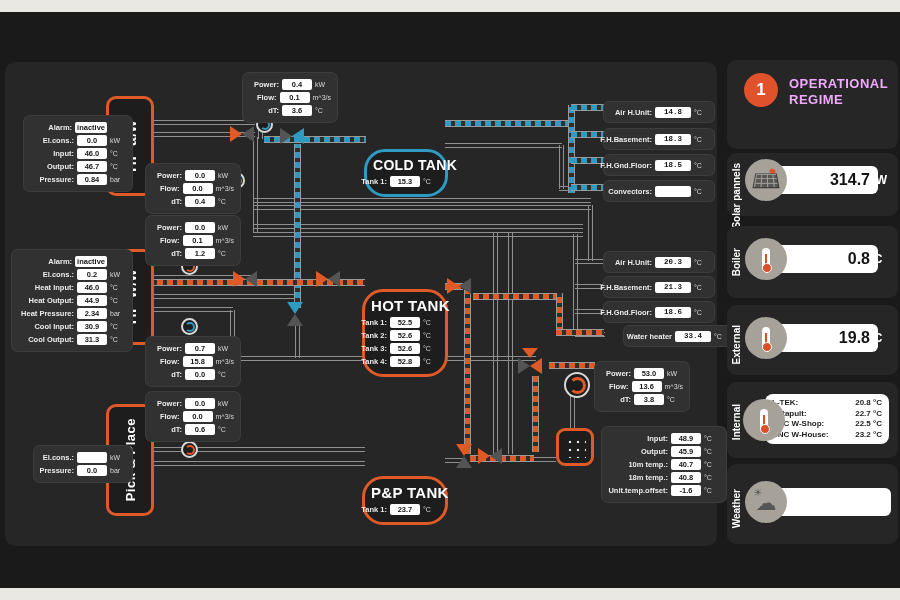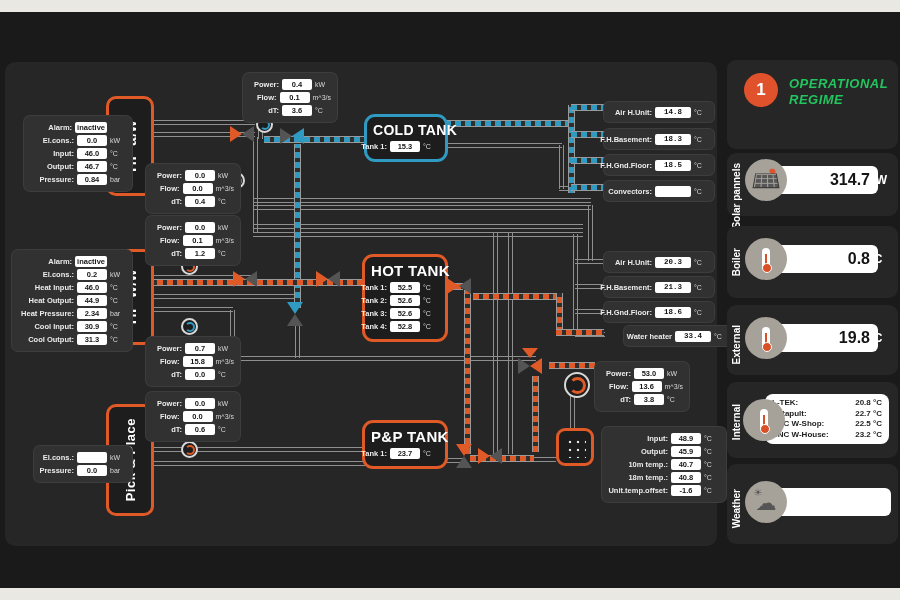--- a/index.html
+++ b/index.html
@@ -43,34 +43,34 @@
   
   .infobox{position:absolute;background:#313131;border-radius:6px;padding:4px 6px;box-shadow:0 0 0 1px #3d3d3d;}
   .irow{display:flex;align-items:center;justify-content:flex-end;gap:3px;margin:2px 0;}
   .ilbl{color:#ececec;font-size:7.5px;font-weight:bold;white-space:nowrap;}
   .ival{background:#fff;color:#141414;font-size:7.5px;font-weight:bold;min-width:26px;height:9px;line-height:9px;text-align:center;padding:1px 2px;border-radius:2px;white-space:nowrap;}
   .iunit{color:#d8d8d8;font-size:7px;min-width:16px;text-align:left;white-space:nowrap;}
 
   .hpblock{position:absolute;background:#1d1d1d;border:3px solid #e05a28;border-radius:10px;display:flex;align-items:center;justify-content:center;}
   .hpblock span{writing-mode:vertical-rl;transform:rotate(180deg);color:#fff;font-weight:bold;font-size:15px;letter-spacing:.5px;white-space:nowrap;}
 
-  .tank{position:absolute;background:#1d1d1d;border:3px solid #e05a28;border-radius:11px;padding:5px 6px;box-sizing:border-box;}
+  .tank{position:absolute;background:#1d1d1d;border:3px solid #e05a28;border-radius:21px;padding:5px 6px;box-sizing:border-box;margin-top:35px;}
   .tank.blue{border-color:#2f9ac2;}
   .tank h3{margin:0 0 3px;color:#fff;font-size:14px;text-align:center;letter-spacing:.3px;white-space:nowrap;}
 
   .srow{position:absolute;width:110px;height:20px;background:#313131;border-radius:5px;display:flex;align-items:center;justify-content:flex-end;gap:3px;padding:0 4px;box-sizing:border-box;box-shadow:0 0 0 1px #3d3d3d;}
   .srow .ival{min-width:32px;font-family:Liberation Mono, monospace;}
 
   
   .rlabel{position:absolute;left:4px;writing-mode:vertical-rl;transform:rotate(180deg);color:#fff;font-weight:bold;font-size:10px;white-space:nowrap;}
   .gcircle{position:absolute;width:42px;height:42px;border-radius:50%;background:#a6a29a;display:flex;align-items:center;justify-content:center;z-index:2;}
   .vfield{position:absolute;background:#fff;border-radius:6px;display:flex;align-items:center;justify-content:flex-end;padding:0 8px;font-weight:bold;color:#141414;font-size:16px;z-index:1;}
   .vunit{position:absolute;color:#fff;font-weight:bold;font-size:12px;}
   .badge{position:absolute;width:34px;height:34px;border-radius:50%;background:#e0522b;color:#fff;font-weight:bold;font-size:17px;display:flex;align-items:center;justify-content:center;}
-  .rtitle{position:absolute;color:#22c55e;font-weight:bold;font-size:13px;letter-spacing:.5px;line-height:1.2;font-style:italic;}
+  .rtitle{position:absolute;color:#f0abfc;font-weight:bold;font-size:13px;letter-spacing:.5px;line-height:1.2;}
   .dd{position:absolute;background:#fff;border-radius:2px;height:14px;display:flex;align-items:center;justify-content:space-between;padding:0 5px;font-size:8px;color:#222;cursor:pointer;}
   .intbox{position:absolute;background:#fff;border-radius:8px;padding:4px 7px;z-index:1;}
   .introw{display:flex;justify-content:space-between;gap:6px;font-size:8px;color:#1c1c1c;line-height:10.5px;}
   .introw .l{font-weight:bold;}
   .introw .v{font-weight:bold;}
 
   .thermo{width:8px;height:22px;background:#fff;border-radius:4px;position:relative;}
   .thermo::before{content:"";position:absolute;left:2.5px;bottom:4px;width:2.5px;height:12px;background:#d94f26;}
   .thermo::after{content:"";position:absolute;left:0;bottom:-3px;width:8px;height:8px;background:#d94f26;border-radius:50%;border:1px solid #fff;}
   .solar{width:22px;height:14px;position:relative;background-color:#575757;background-image:linear-gradient(90deg,#a6a29a 1px,transparent 1px),linear-gradient(#a6a29a 1px,transparent 1px);background-size:6px 5px;transform:perspective(30px) rotateX(25deg);border:1px solid #3a3a3a;}
@@ -217,21 +217,21 @@
       <span class="ival">52.6</span>
       <span class="iunit">°C</span>
     </div>
   <div class="irow">
       <span class="ilbl">Tank 4:</span>
       <span class="ival">52.8</span>
       <span class="iunit">°C</span>
     </div>
 </div>
 
-<div class="tank" style="left:362px;top:420px;width:86px">
+<div class="tank" style="left:362px;top:441px;width:86px">
   <h3 style="font-size:15px">P&amp;P TANK</h3>
   <div class="irow">
       <span class="ilbl">Tank 1:</span>
       <span class="ival">23.7</span>
       <span class="iunit">°C</span>
     </div>
 </div>
 
 <div class="infobox" style="left:24px;top:116px;width:96px">
   <div class="irow">

